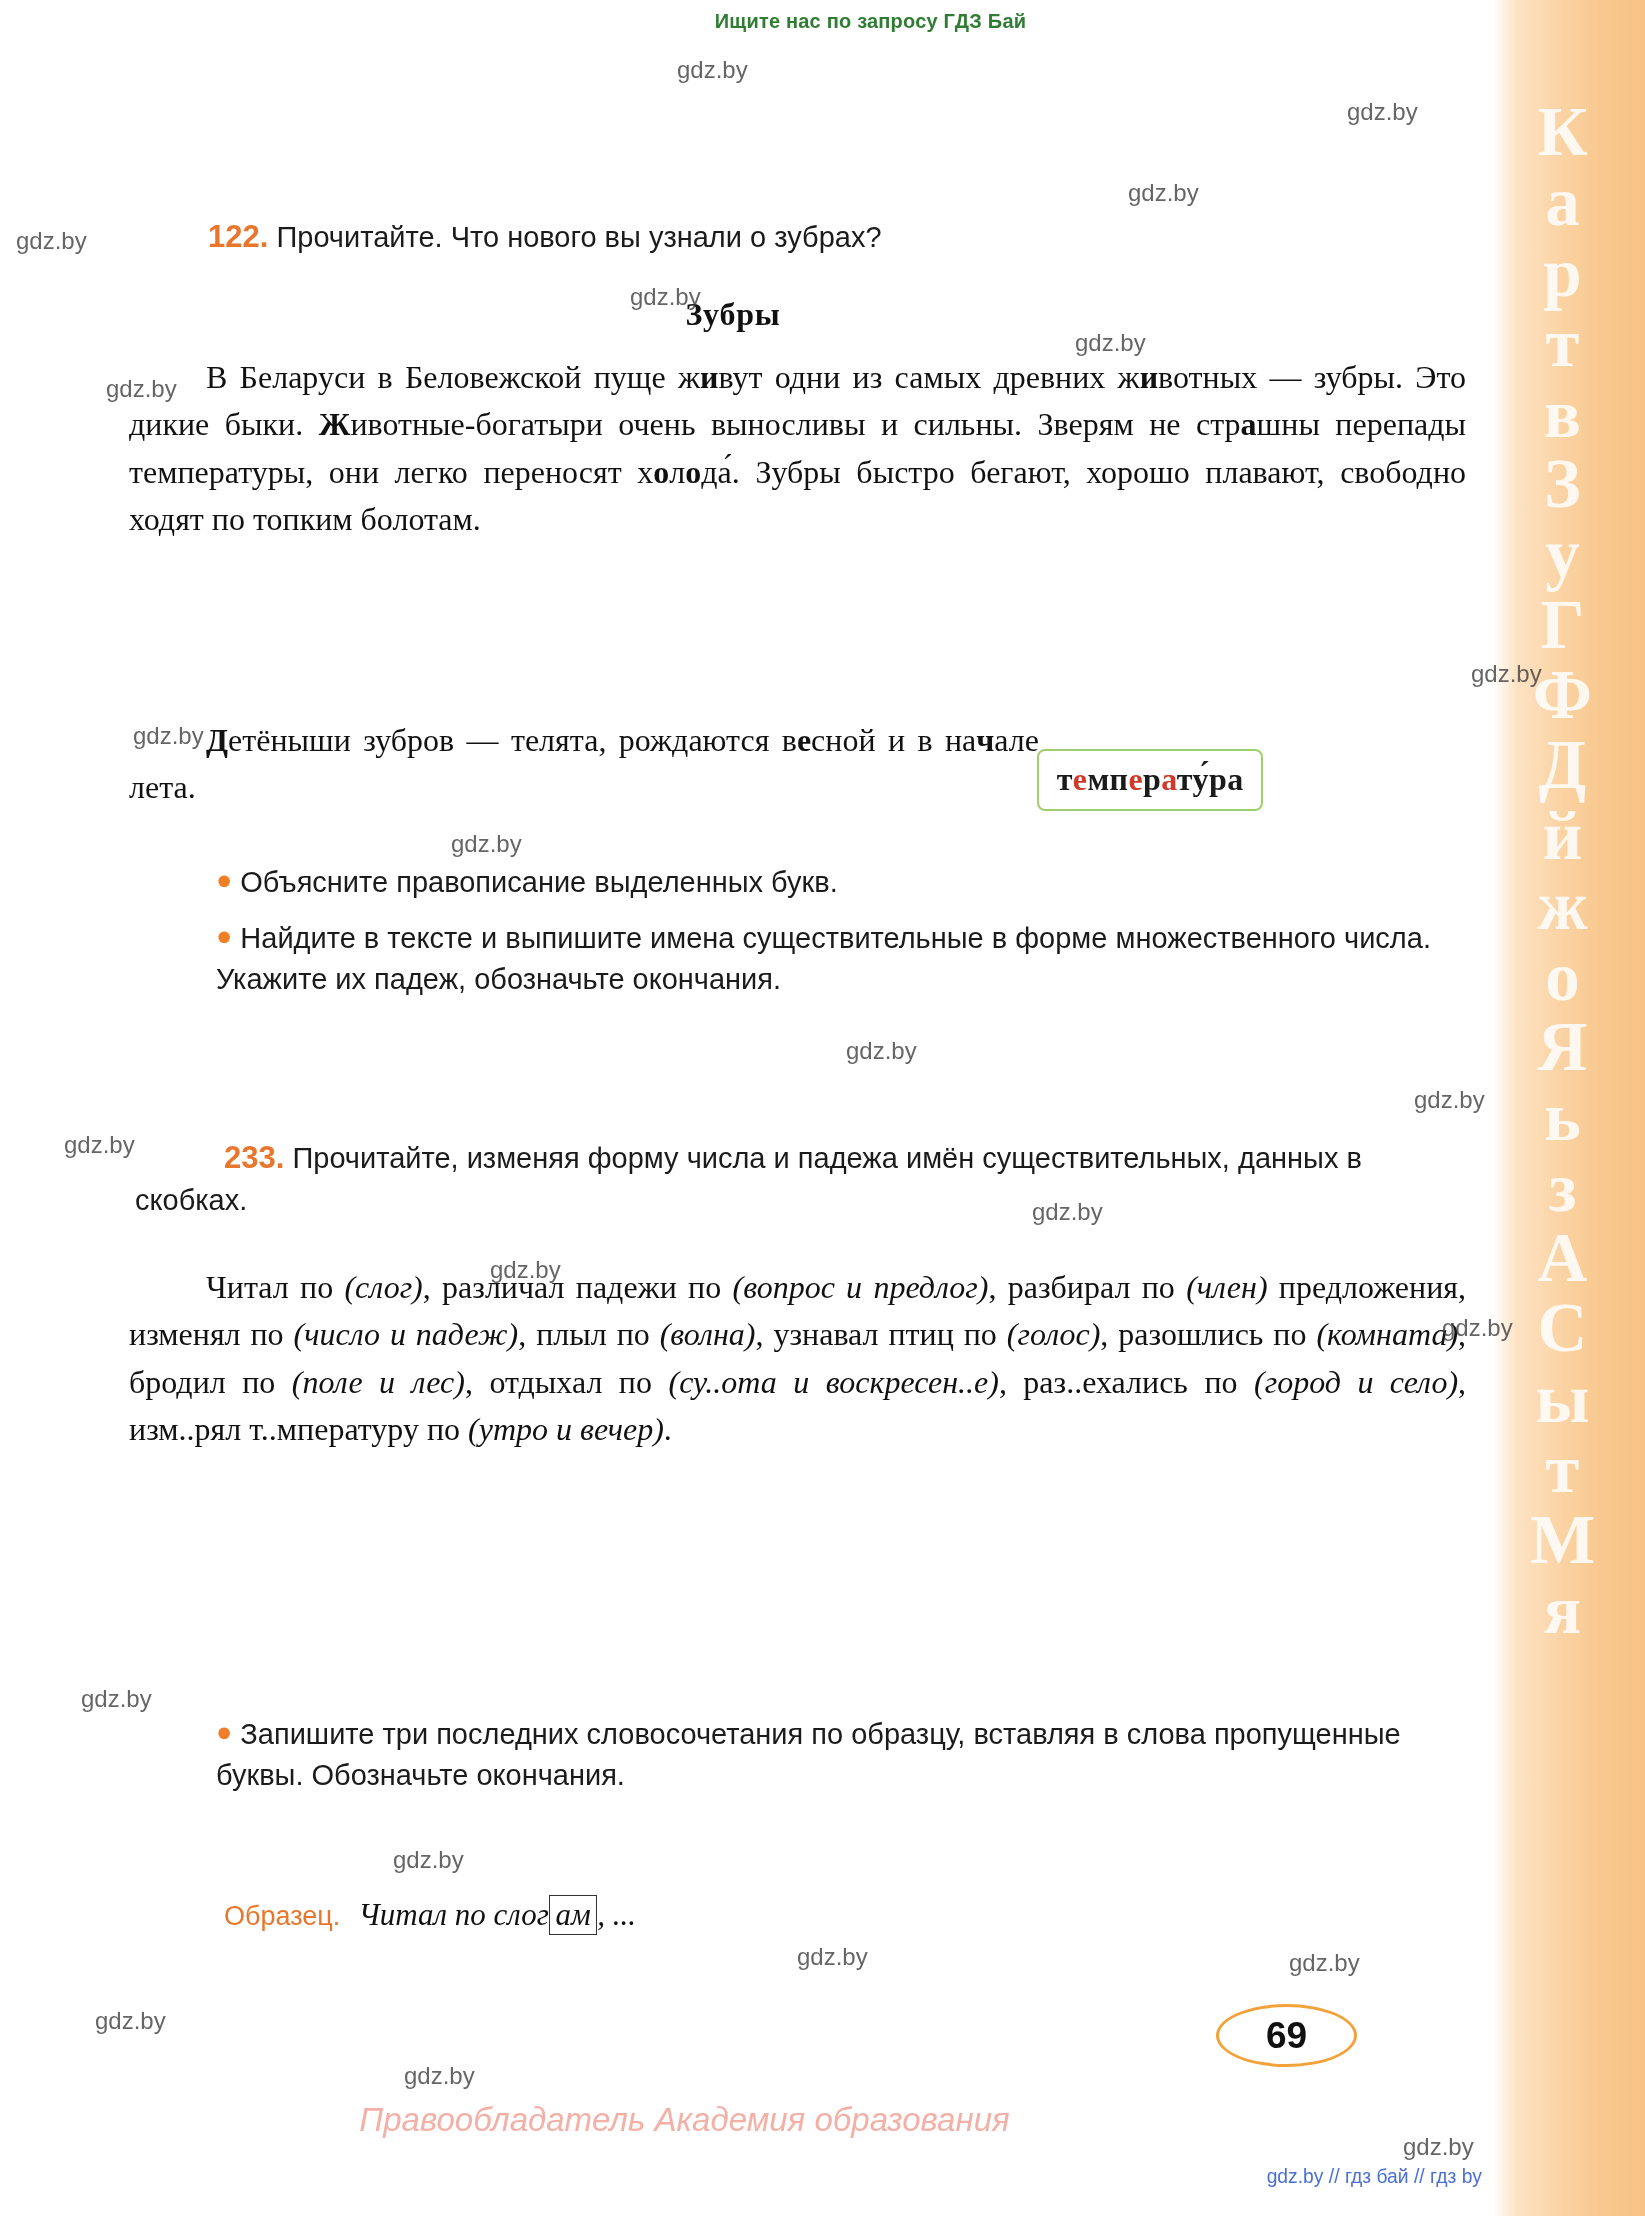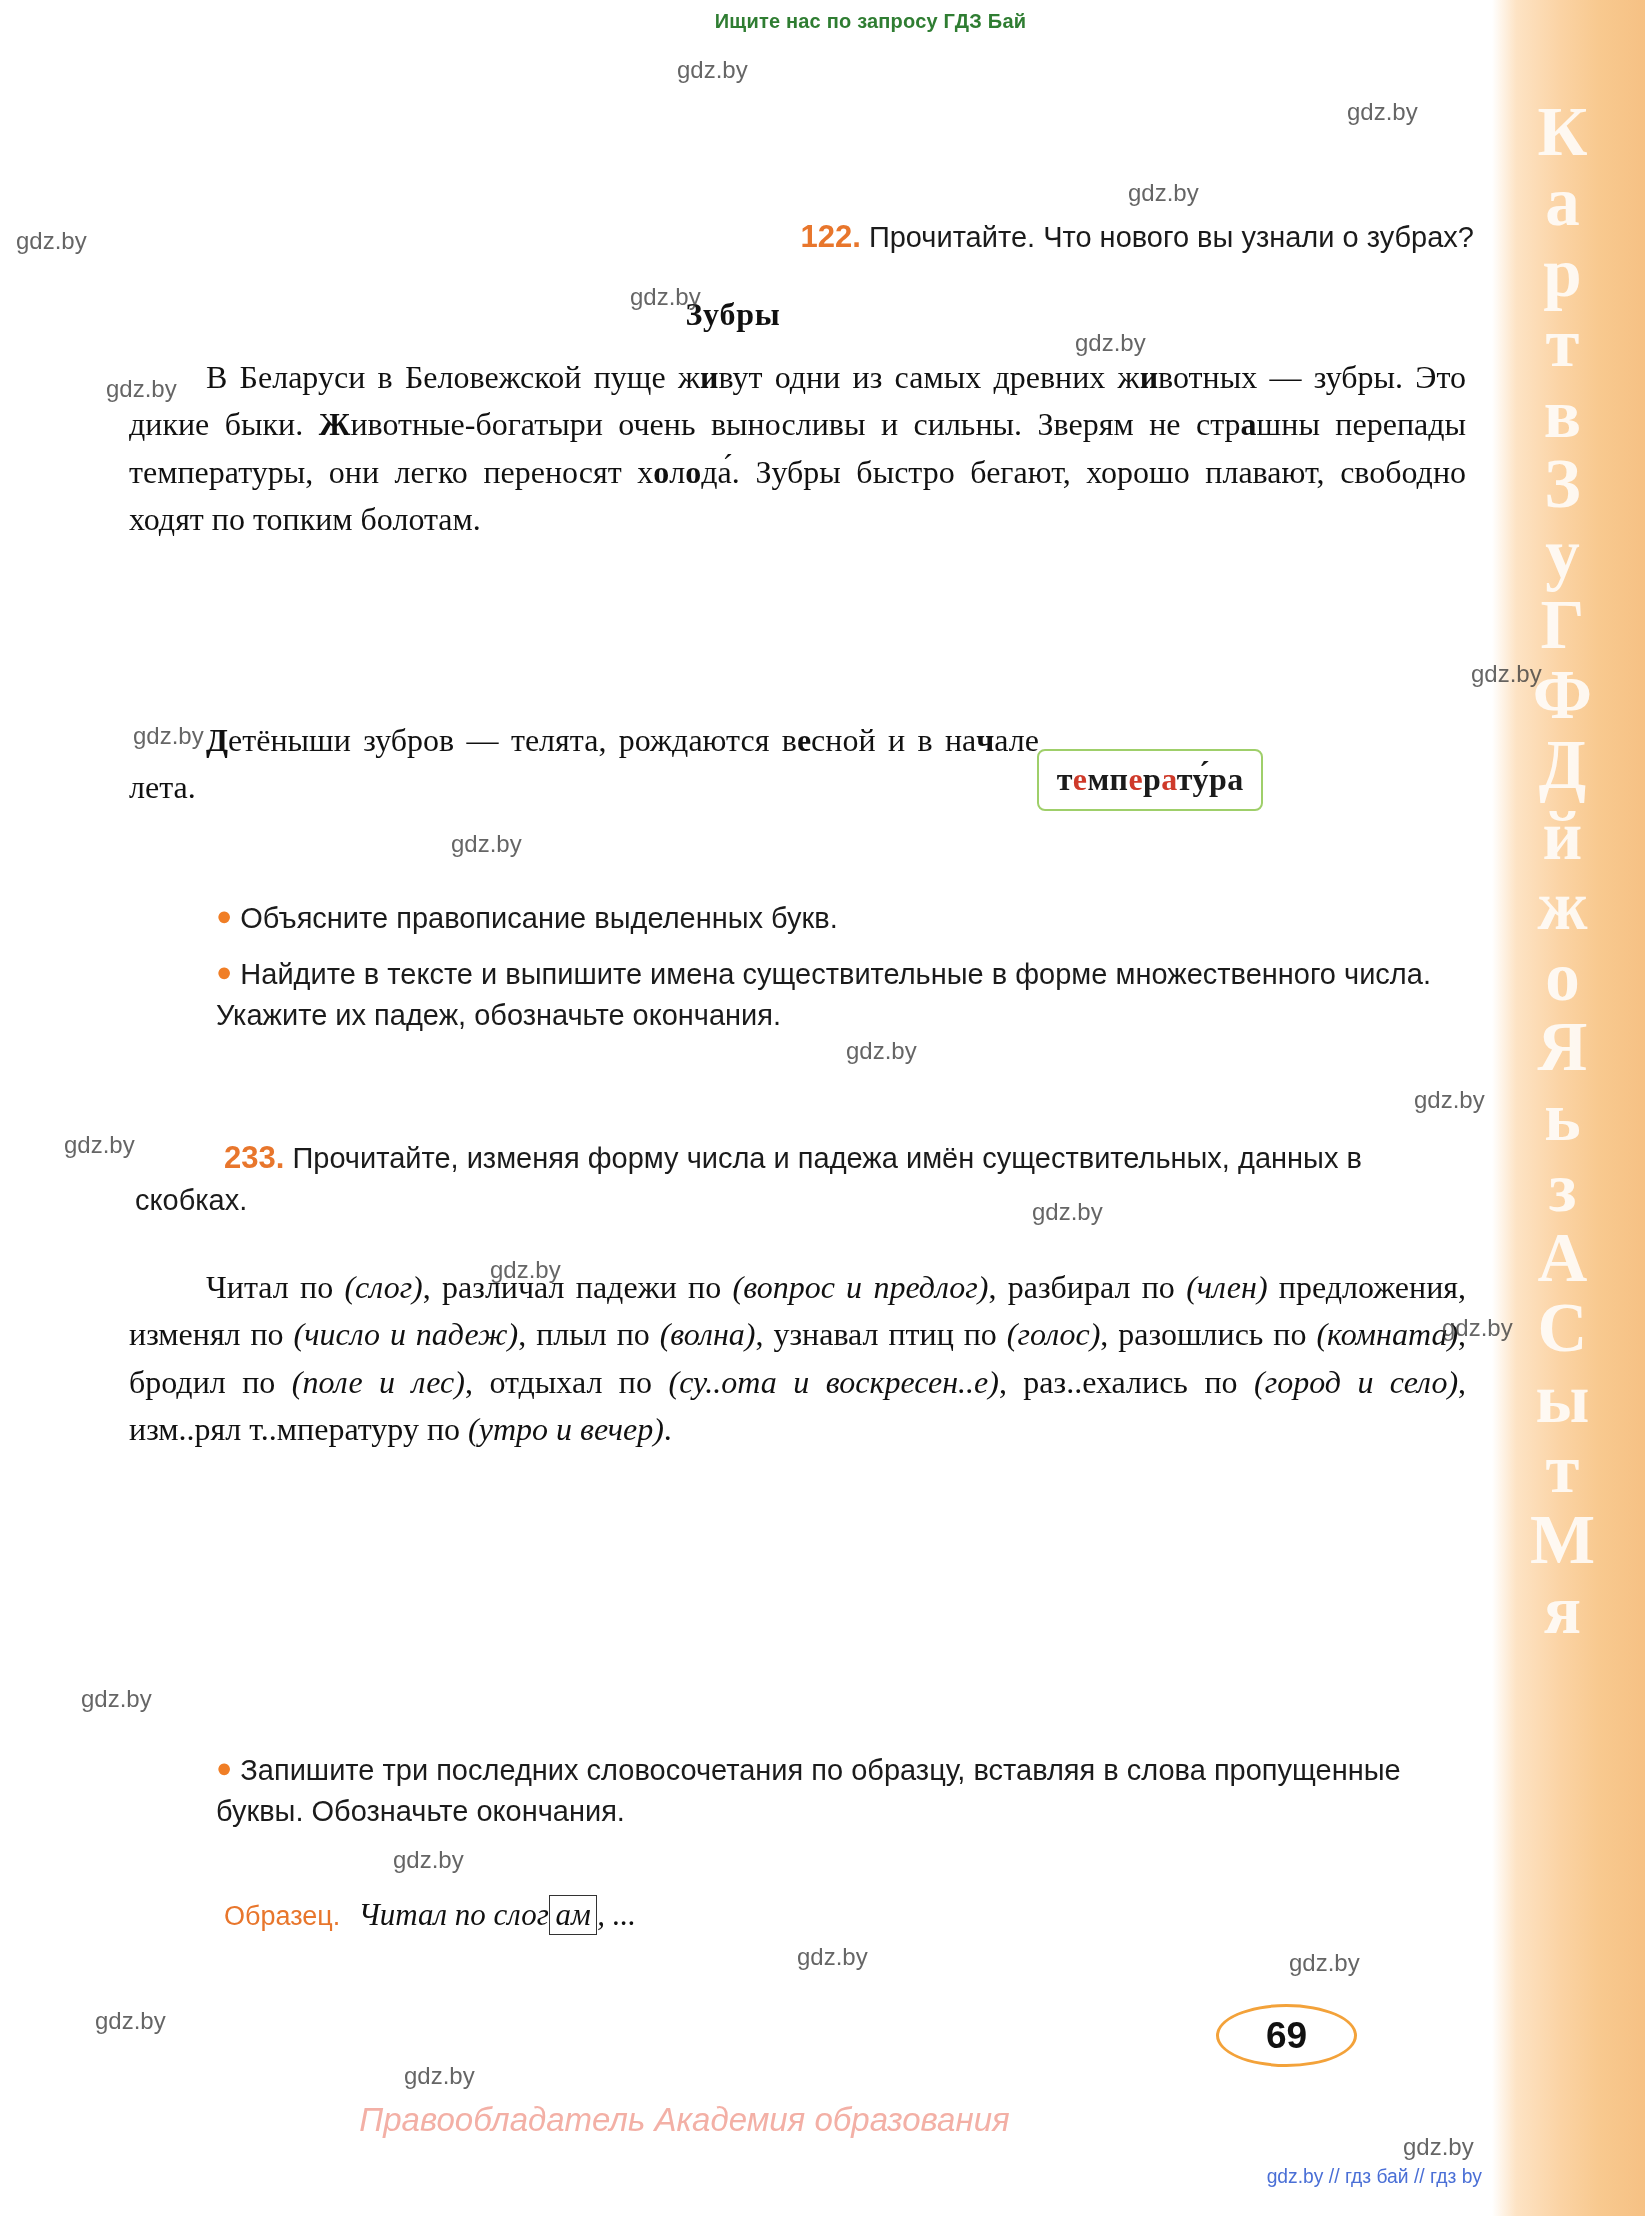--- a/index.html
+++ b/index.html
@@ -92,21 +92,20 @@
     font-size: 32px;
     letter-spacing: 0.8px;
     color: #111;
   }
 
   .bullet-line {
     font-size: 29px;
     line-height: 1.42;
     color: #1b1b1b;
     position: relative;
-    margin-top: 36px;
   }
   .dot {
     color: #f07e26;
     font-size: 27px;
     line-height: 1;
     position: relative;
     top: -3.2px;
     margin-right: 8px;
   }
 
@@ -235,21 +234,21 @@
       <span>т</span>
       <span>М</span>
       <span>я</span>
     </div>
 </div>
 
 <div class="top-banner">Ищите нас по запросу ГДЗ Бай</div>
 
 <div class="content">
 
-  <div class="ex-block" style="left:121px; top:216px; width:1353px;text-align:right;">
+  <div class="ex-block" style="left:111px; top:216px; width:1353px;">
     <div class="ex-head" style="text-indent:97px;">
       <span class="ex-num">122.</span>
       <span>Прочитайте. Что нового вы узнали о зубрах?</span>
     </div>
   </div>
 
   <div class="center-title" style="position:absolute; left:0; top:296px; width:1466px;">Зубры</div>
 
   <div class="prose-serif" style="position:absolute; left:129px; top:354px; width:1337px; text-indent:77px;">В Беларуси в Беловежской пуще ж<b>и</b>вут одни из самых древних ж<b>и</b>вотных — зубры. Это дикие быки. <b>Ж</b>ивотные-богатыри очень выносливы и сильны. Зверям не стр<b>а</b>шны перепады температуры, они легко переносят х<b>о</b>л<b>о</b>да́. Зубры быстро бегают, хорошо плавают, свободно ходят по топким болотам.</div>
 

